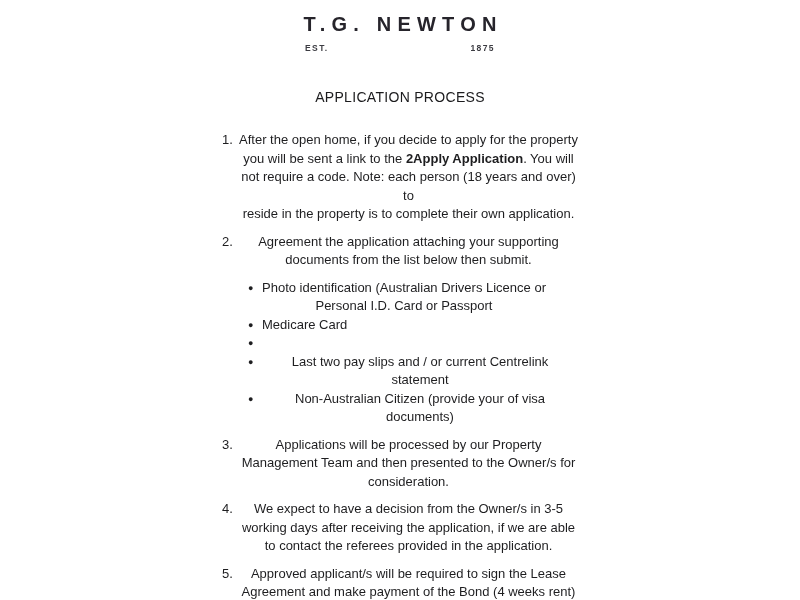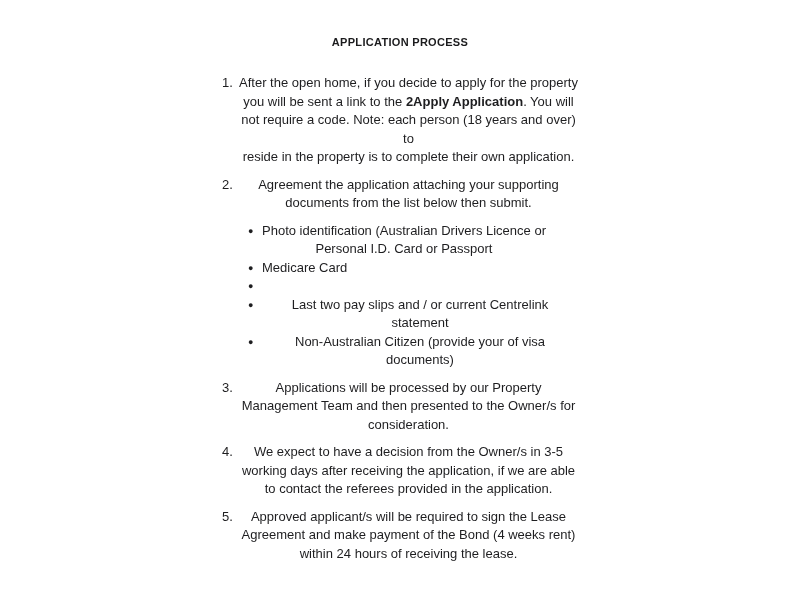--- a/index.html
+++ b/index.html
@@ -30,22 +30,22 @@
     font-size: 8.5px;
     font-weight: 700;
     letter-spacing: 1.4px;
     color: #3c3c42;
   }
 
   
   .doc-title {
     margin: 36px 16px 0;
     text-align: center;
-    font-size: 11px;
-    font-weight: 700;
+    font-size: 14px;
+    font-weight: 400;
     letter-spacing: 0.3px;
     color: #1b1b1d;
   }
 
   
   .content {
     width: 356px;
     margin: 26px auto 0;
     font-size: 13px;
     line-height: 18.5px;
@@ -68,20 +68,27 @@
     line-height: 18.5px;
     color: #1e1e20;
   }
   .li-text { white-space: pre-line; text-align: center; }
 </style>
 </head>
 <body>
 
 <div class="page">
 
+  <header class="brand">
+    <div class="brand-name">T.G. NEWTON</div>
+    <div class="brand-sub">
+      <span>EST.</span>
+      <span>1875</span>
+    </div>
+  </header>
 
   <h1 class="doc-title">APPLICATION PROCESS</h1>
 
   <div class="content">
 
     <div class="step">
       <span class="step-num">1.</span>
       <p class="step-text"><span>After the open home, if you decide to apply for the property
 you will be sent a link to the </span><strong>2Apply Application</strong><span>. You will
 not require a code. Note: each person (18 years and over) to

